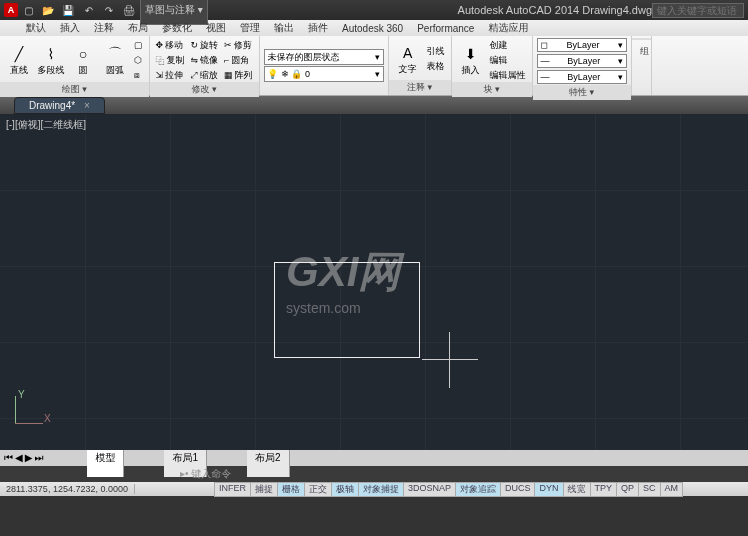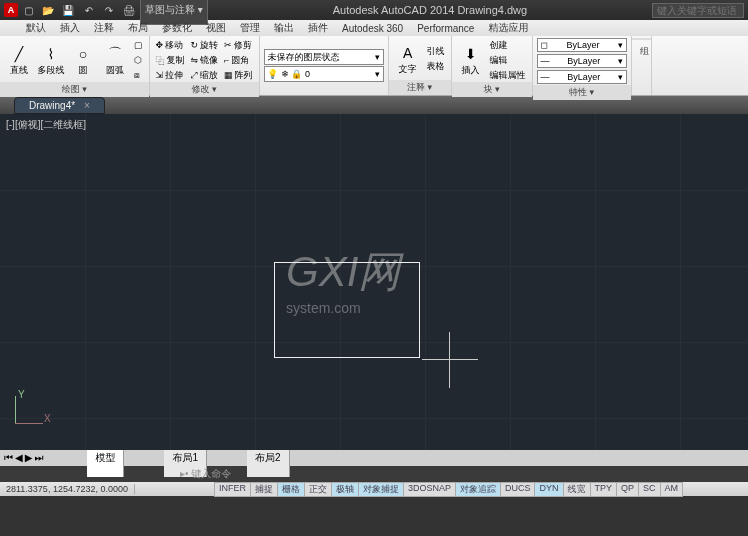--- a/index.html
+++ b/index.html
@@ -3,21 +3,21 @@
   <meta charset="utf-8">
   <style>
     * { margin: 0; padding: 0; box-sizing: border-box; font-family: "Microsoft YaHei", Arial, sans-serif; }
     body { width: 748px; height: 536px; background: #333; overflow: hidden; font-size: 10px; }
     
     .titlebar { height: 20px; background: linear-gradient(#3a3a3a, #2a2a2a); display: flex; align-items: center; color: #ccc; }
     .titlebar-left { display: flex; align-items: center; gap: 2px; padding-left: 4px; }
     .app-icon { width: 14px; height: 14px; background: #cc0000; border-radius: 2px; display: flex; align-items: center; justify-content: center; color: #fff; font-size: 9px; font-weight: bold; }
     .qat-btn { width: 18px; height: 16px; display: flex; align-items: center; justify-content: center; color: #ccc; cursor: pointer; }
     .workspace-dd { background: #444; border: 1px solid #666; color: #ccc; padding: 7px 4px; font-size: 10px; }
-    .titlebar-center { flex: 1; text-align: center; color: #ccc; font-size: 11px; }
+    .titlebar-center { flex: 1; text-align: right; color: #ccc; font-size: 11px; }
     .titlebar-right { display: flex; align-items: center; gap: 4px; padding-right: 4px; }
     .search-box { background: #444; border: 1px solid #666; color: #888; padding: 1px 4px; font-size: 10px; width: 92px; }
     
     .menubar { height: 16px; background: linear-gradient(#f0f0f0, #e0e0e0); display: flex; align-items: center; padding-left: 20px; gap: 2px; font-size: 10px; color: #333; }
     .menubar span { padding: 0 6px; cursor: pointer; }
     
     .ribbon { height: 60px; background: linear-gradient(#f8f8f8, #e8e8e8); border-bottom: 1px solid #aaa; display: flex; }
     .ribbon-panel { border-right: 1px solid #ccc; padding: 2px 4px; display: flex; flex-direction: column; }
     .ribbon-panel-content { flex: 1; display: flex; align-items: center; gap: 2px; }
     .ribbon-panel-title { text-align: center; font-size: 9px; color: #444; background: #ddd; padding: 1px 0; margin: 0 -4px -2px -4px; }
@@ -39,21 +39,21 @@
     .grid-line-h { position: absolute; left: 0; right: 0; height: 1px; background: #2a3038; }
     .drawn-rect { position: absolute; left: 274px; top: 148px; width: 146px; height: 96px; border: 1px solid #eee; }
     .crosshair-h { position: absolute; left: 422px; top: 245px; width: 56px; height: 1px; background: #ccc; }
     .crosshair-v { position: absolute; left: 449px; top: 218px; height: 56px; width: 1px; background: #ccc; }
     .ucs { position: absolute; left: 12px; bottom: 26px; }
     .ucs-y { position: absolute; left: 3px; bottom: 0; width: 1px; height: 28px; background: #90c090; }
     .ucs-x { position: absolute; left: 3px; bottom: 0; width: 28px; height: 1px; background: #a07070; }
     .ucs-ylabel { position: absolute; left: 6px; bottom: 24px; color: #90c090; font-size: 10px; }
     .ucs-xlabel { position: absolute; left: 32px; bottom: 0; color: #a07070; font-size: 10px; }
     .watermark { position: absolute; left: 286px; top: 130px; color: #888; opacity: 0.6; }
-    .wm-big { font-size: 42px; font-weight: normal; font-style: italic; color: #aaa; display: inline; }
+    .wm-big { font-size: 42px; font-weight: bold; font-style: italic; color: #aaa; display: inline; }
     .wm-sm { font-size: 14px; color: #999; display: inline; }
     
     .layout-tabs { height: 16px; background: #d0d0d0; display: flex; align-items: center; font-size: 10px; }
     .nav-arrows { display: flex; padding: 0 4px; gap: 2px; }
     .lt-tab { padding: 12px 8px; border-right: 1px solid #999; background: #e8e8e8; margin-left: 40px; }
     .lt-tab.active { background: #fff; }
     
     .cmdline { height: 16px; background: #3a3a3a; display: flex; align-items: center; color: #999; font-size: 10px; padding-left: 180px; }
     
     .statusbar { height: 14px; background: linear-gradient(#e8e8e8, #d0d0d0); display: flex; align-items: center; font-size: 9px; color: #333; }

